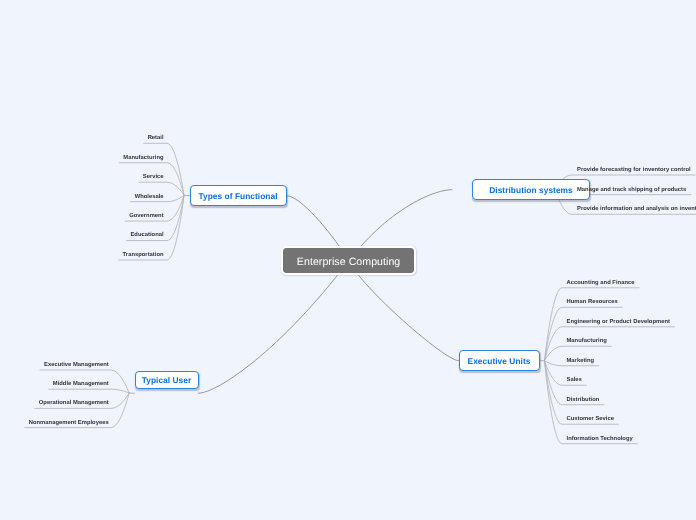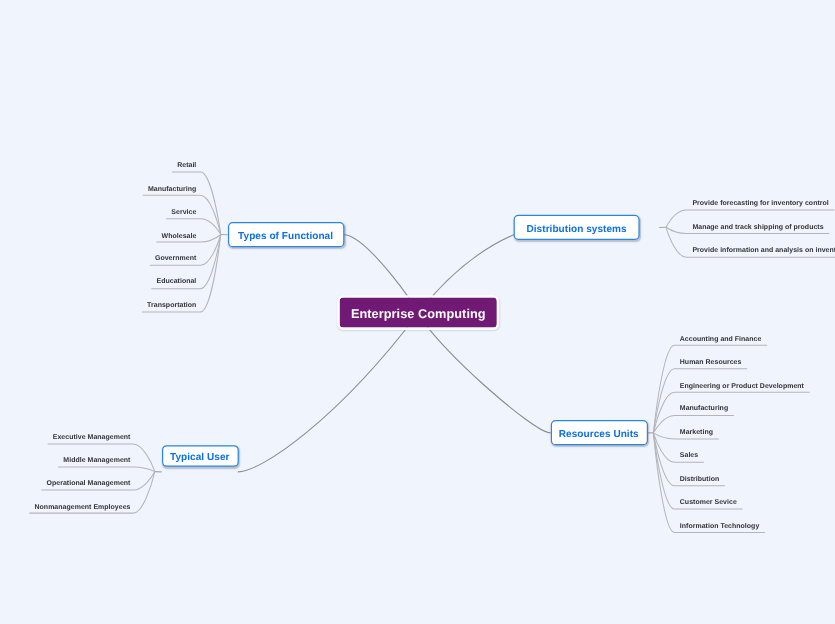--- a/index.html
+++ b/index.html
@@ -4,23 +4,23 @@
 <title>Enterprise Computing Mind Map</title>
 <style>
   html,body{margin:0;padding:0;}
   body{width:696px;height:520px;background:#f0f4fd;overflow:hidden;
        font-family:"Liberation Sans",sans-serif;
        -webkit-font-smoothing:antialiased;text-rendering:geometricPrecision;}
   #canvas{position:relative;width:696px;height:520px;}
   svg#links{position:absolute;left:0;top:0;width:696px;height:520px;overflow:visible;}
   #nodes{position:absolute;left:0;top:0;width:696px;height:520px;}
   .node{position:absolute;box-sizing:border-box;white-space:nowrap;}
-    .root-node{background:#701a75;border:2.2px solid #ffffff;border-radius:5px;color:#fff;
+    .root-node{background:#737373;border:2.2px solid #ffffff;border-radius:5px;color:#fff;
         background-clip:padding-box;
-        font-weight:bold;font-size:10.6px;letter-spacing:0.05px;line-height:18px;padding-top:1.6px;
+        font-weight:normal;font-size:10.6px;letter-spacing:0.05px;line-height:18px;padding-top:1.6px;
         display:flex;align-items:center;justify-content:center;
         box-shadow:0.5px 0.8px 1.2px rgba(100,115,140,.22);}
   .branch-node{background:#fff;border:1.6px solid #2a86e0;border-radius:4px;color:#0b6fe8;
           font-weight:bold;font-size:8.35px;letter-spacing:0.05px;
           display:flex;align-items:center;justify-content:center;
           box-shadow:0.7px 1.2px 1.2px rgba(85,95,115,.36);}
   
   .leaf-label{position:absolute;font-size:5.8px;color:#303338;white-space:nowrap;
         font-weight:bold;letter-spacing:0.03px;line-height:8px;}
 </style>
@@ -64,25 +64,25 @@
   <div id="nodes">
     <div class="node root-node" style="left:281.3px;top:246.1px;width:134.6px;height:29.4px">Enterprise Computing</div>
     <div class="node branch-node" style="left:189.5px;top:185.3px;width:97px;height:20.6px">Types of Functional</div>
     <div class="leaf-label" style="top:134.20px;right:532.40px">Retail</div>
     <div class="leaf-label" style="top:153.65px;right:532.40px">Manufacturing</div>
     <div class="leaf-label" style="top:173.10px;right:532.40px">Service</div>
     <div class="leaf-label" style="top:192.55px;right:532.40px">Wholesale</div>
     <div class="leaf-label" style="top:212.00px;right:532.40px">Government</div>
     <div class="leaf-label" style="top:231.45px;right:532.40px">Educational</div>
     <div class="leaf-label" style="top:250.90px;right:532.40px">Transportation</div>
-    <div class="node branch-node" style="left:428px;top:179.3px;width:105px;height:20.6px">Distribution systems</div>
+    <div class="node branch-node" style="left:472px;top:179.3px;width:118px;height:20.6px">Distribution systems</div>
     <div class="leaf-label" style="top:165.90px;left:577.00px">Provide forecasting for inventory control</div>
     <div class="leaf-label" style="top:185.55px;left:577.00px">Manage and track shipping of products</div>
     <div class="leaf-label" style="top:205.20px;left:577.00px">Provide information and analysis on inventory</div>
-    <div class="node branch-node" style="left:458.5px;top:350.4px;width:81px;height:20.6px">Resources Units</div>
+    <div class="node branch-node" style="left:458.5px;top:350.4px;width:81px;height:20.6px">Executive Units</div>
     <div class="leaf-label" style="top:278.70px;left:566.50px">Accounting and Finance</div>
     <div class="leaf-label" style="top:298.19px;left:566.50px">Human Resources</div>
     <div class="leaf-label" style="top:317.68px;left:566.50px">Engineering or Product Development</div>
     <div class="leaf-label" style="top:337.17px;left:566.50px">Manufacturing</div>
     <div class="leaf-label" style="top:356.66px;left:566.50px">Marketing</div>
     <div class="leaf-label" style="top:376.15px;left:566.50px">Sales</div>
     <div class="leaf-label" style="top:395.64px;left:566.50px">Distribution</div>
     <div class="leaf-label" style="top:415.13px;left:566.50px">Customer Sevice</div>
     <div class="leaf-label" style="top:434.62px;left:566.50px">Information Technology</div>
     <div class="node branch-node" style="left:134.5px;top:371px;width:64px;height:18px">Typical User</div>

